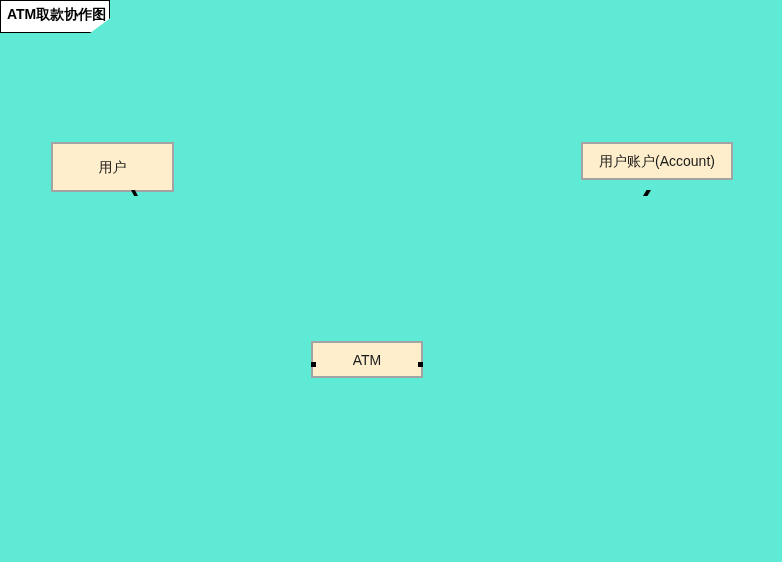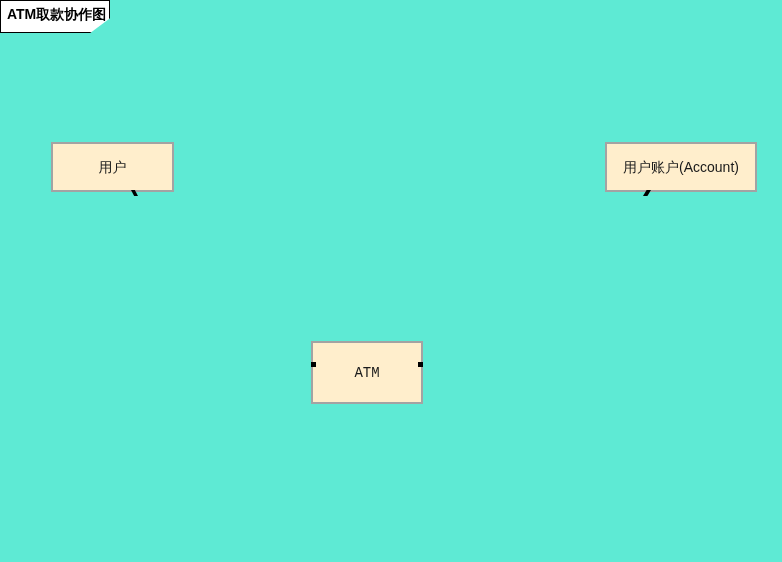--- a/index.html
+++ b/index.html
@@ -77,29 +77,29 @@
   <div class="title-tab-label">ATM取款协作图</div>
 
   <div class="node" style="left:51px; top:142px; width:123px; height:50px;">
     <span class="node-label">用户</span>
   </div>
 
   <div class="link-stub" style="left:131px; top:190px; width:7px; height:6px;
               -webkit-clip-path:polygon(0 0,55% 0,100% 100%,45% 100%);
               clip-path:polygon(0 0,55% 0,100% 100%,45% 100%);"></div>
 
-  <div class="node" style="left:581px; top:142px; width:152px; height:50px;margin-left:24px;">
+  <div class="node" style="left:581px; top:142px; width:152px; height:38px;">
     <span class="node-label">用户账户(Account)</span>
   </div>
 
   <div class="link-stub" style="left:643px; top:190px; width:8px; height:6px;
               -webkit-clip-path:polygon(45% 0,100% 0,55% 100%,0 100%);
               clip-path:polygon(45% 0,100% 0,55% 100%,0 100%);"></div>
 
-  <div class="node" style="left:311px; top:341px; width:112px; height:63px;font-family:Liberation Mono, monospace;">
+  <div class="node" style="left:311px; top:341px; width:112px; height:37px;">
     <span class="node-label">ATM</span>
   </div>
 
   <div class="link-stub" style="left:311px; top:362px; width:5px; height:5px;"></div>
 
   <div class="link-stub" style="left:418px; top:362px; width:5px; height:5px;"></div>
 
 </div>
 
 </body></html>

